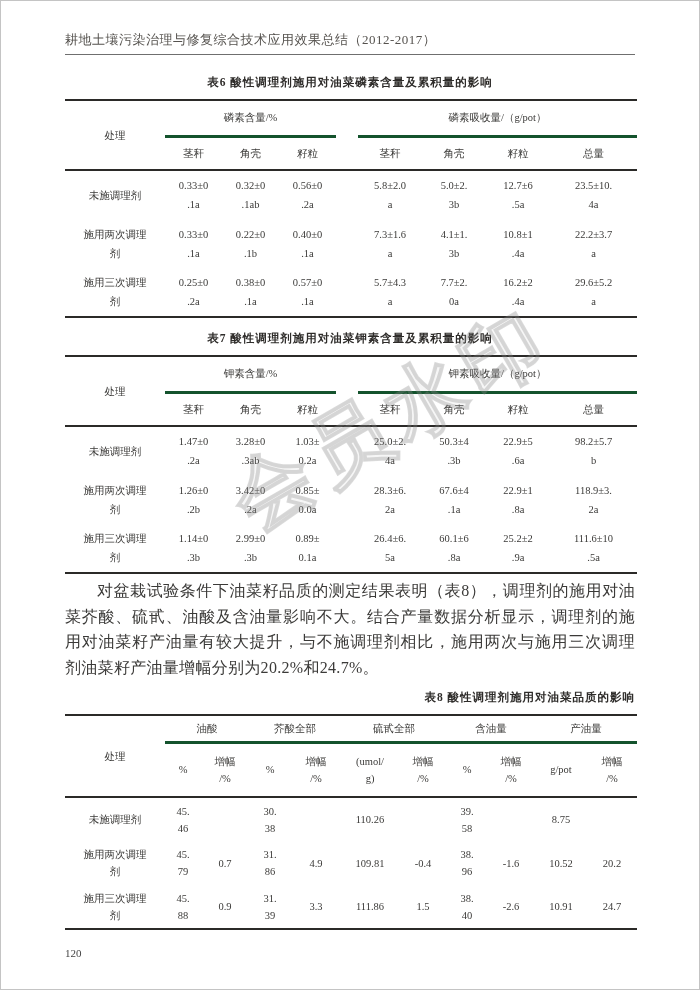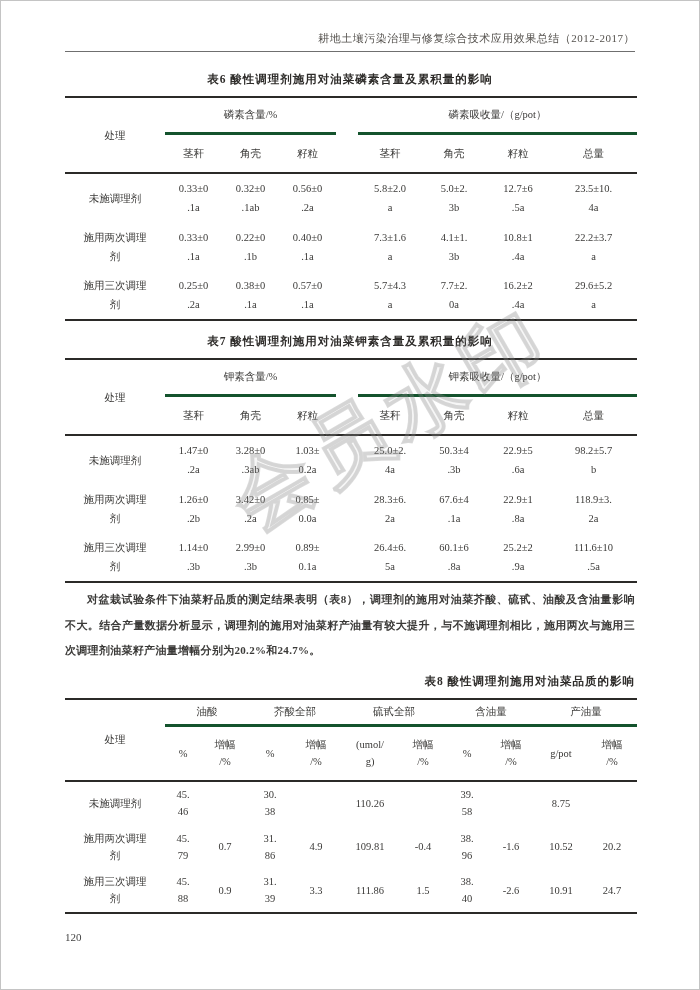--- a/index.html
+++ b/index.html
@@ -4,56 +4,56 @@
 <style>
   * { margin:0; padding:0; box-sizing:border-box; }
   html,body { background:#ffffff; }
   body { font-family:"Liberation Serif","DejaVu Serif",serif; }
   .page {
     position:relative; width:700px; height:990px; margin:0 auto;
     background:#fff; border:1px solid #c4c4c4;
     padding:30px 64px 0 64px; overflow:hidden; color:#3b3b3b;
   }
   .doc-header {
-    text-align:right; font-size:11px; color:#55524e;
+    text-align:left; font-size:13px; color:#55524e;
     padding-bottom:5px; border-bottom:1px solid #6f6f6f; letter-spacing:.5px;
   }
   .tbl-title {
     text-align:center; font-weight:bold; font-size:11.5px; color:#2e2c2a;
     margin-top:20px; margin-bottom:9px; letter-spacing:1px;
   }
   .tbl-title.t7 { margin-top:13px; }
   .tbl-title.t8 { margin-top:10px;text-align:right; }
   table {
     width:100%; border-collapse:collapse; table-layout:fixed;
     border-top:2px solid #2b2a28; border-bottom:2px solid #2b2a28;
     font-size:10.5px; color:#3b3a38;
   }
   th,td {
     font-weight:normal; text-align:center; vertical-align:middle;
     white-space:pre-line; line-height:19px; padding:0 1px;
   }
   tr.grprow  { height:36px; }
-  tr.subrow  { height:40px; }
+  tr.subrow  { height:34px; }
   tbody tr   { height:49px; }
   .t8tbl tr.grprow { height:27px; }
   .t8tbl tr.subrow { height:55px; }
   .t8tbl tbody tr  { height:44px; }
   .t8tbl th, .t8tbl td { line-height:17px; }
   th.grp    { border-bottom:3px solid #14532d; }
   th.corner { border-bottom:2px solid #2b2a28; }
   th.gut    { border-bottom:2px solid #2b2a28; }
   tr.subrow th { border-bottom:2px solid #2b2a28; }
   .section-heading {
     font-weight:bold; font-size:12px; color:#2e2c2a;
     margin-top:13px; letter-spacing:.5px;
   }
   .paragraph {
-    font-size:11px; line-height:25.5px; text-indent:2em;
-    text-align:justify; color:#3b3a38; margin-top:4px; letter-spacing:.3px;font-weight:bold;
+    font-size:16px; line-height:25.5px; text-indent:2em;
+    text-align:justify; color:#3b3a38; margin-top:4px; letter-spacing:.3px;
   }
   .page-number { text-align:left; font-size:11px; color:#444; margin-top:17px; }
   .watermark {
     position:absolute; left:130px; top:365px; width:520px; text-align:center;
     transform:rotate(-30deg); transform-origin:center;
     font-size:80px; letter-spacing:8px; font-weight:bold;
     color:rgba(135,135,135,0.08);
     -webkit-text-stroke:1.5px rgba(135,135,135,0.30);
     pointer-events:none; z-index:5; user-select:none;
   }

